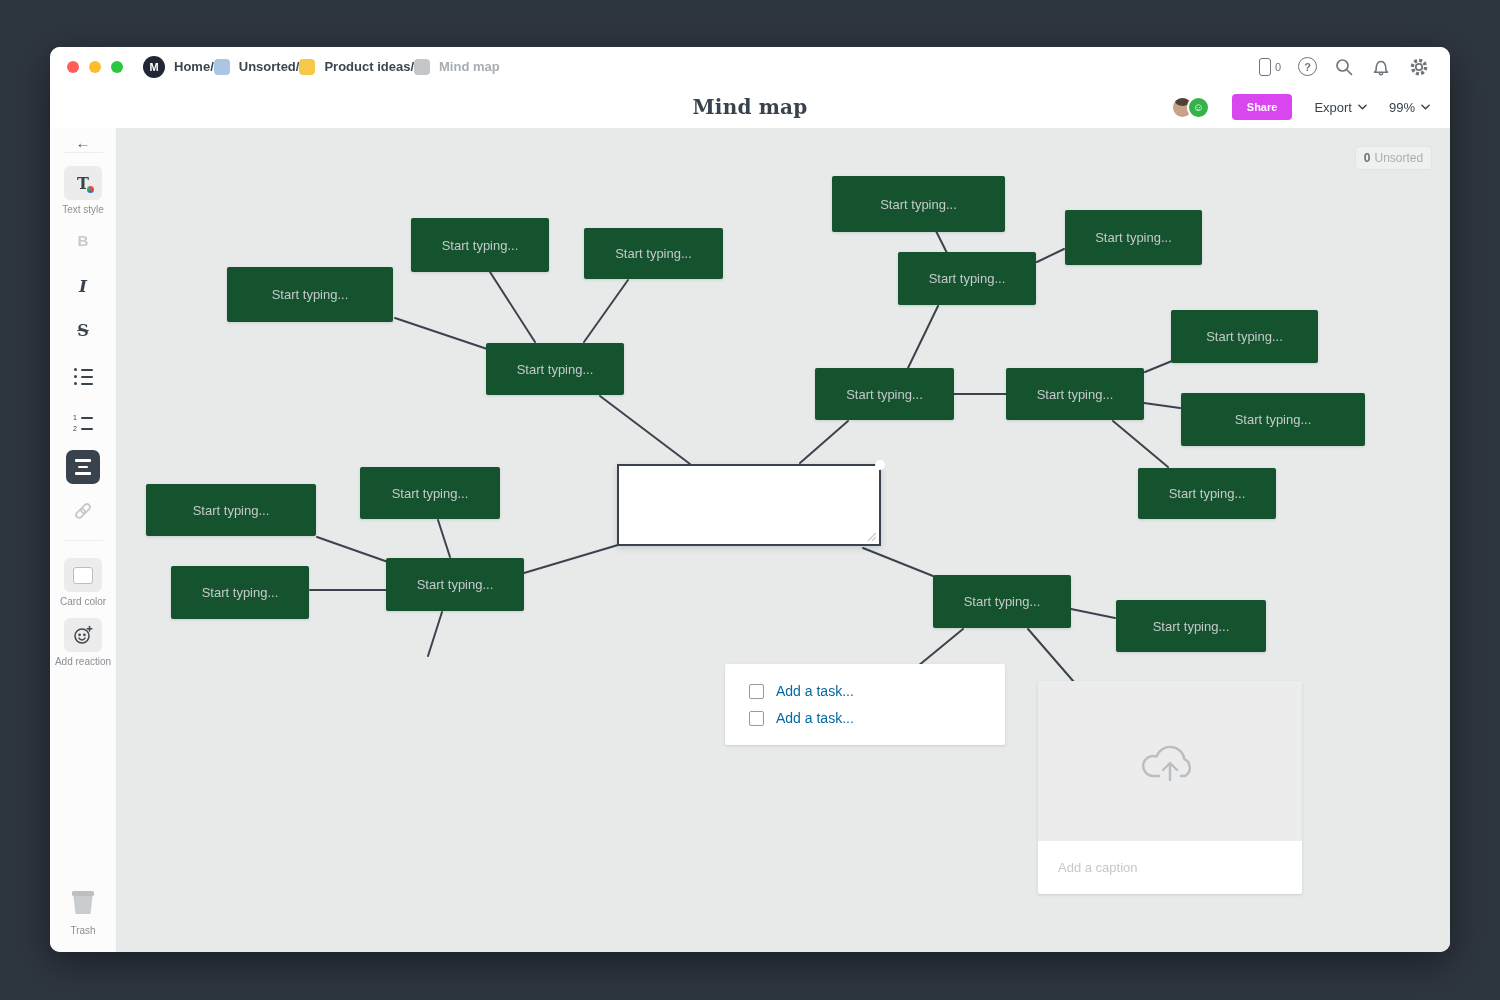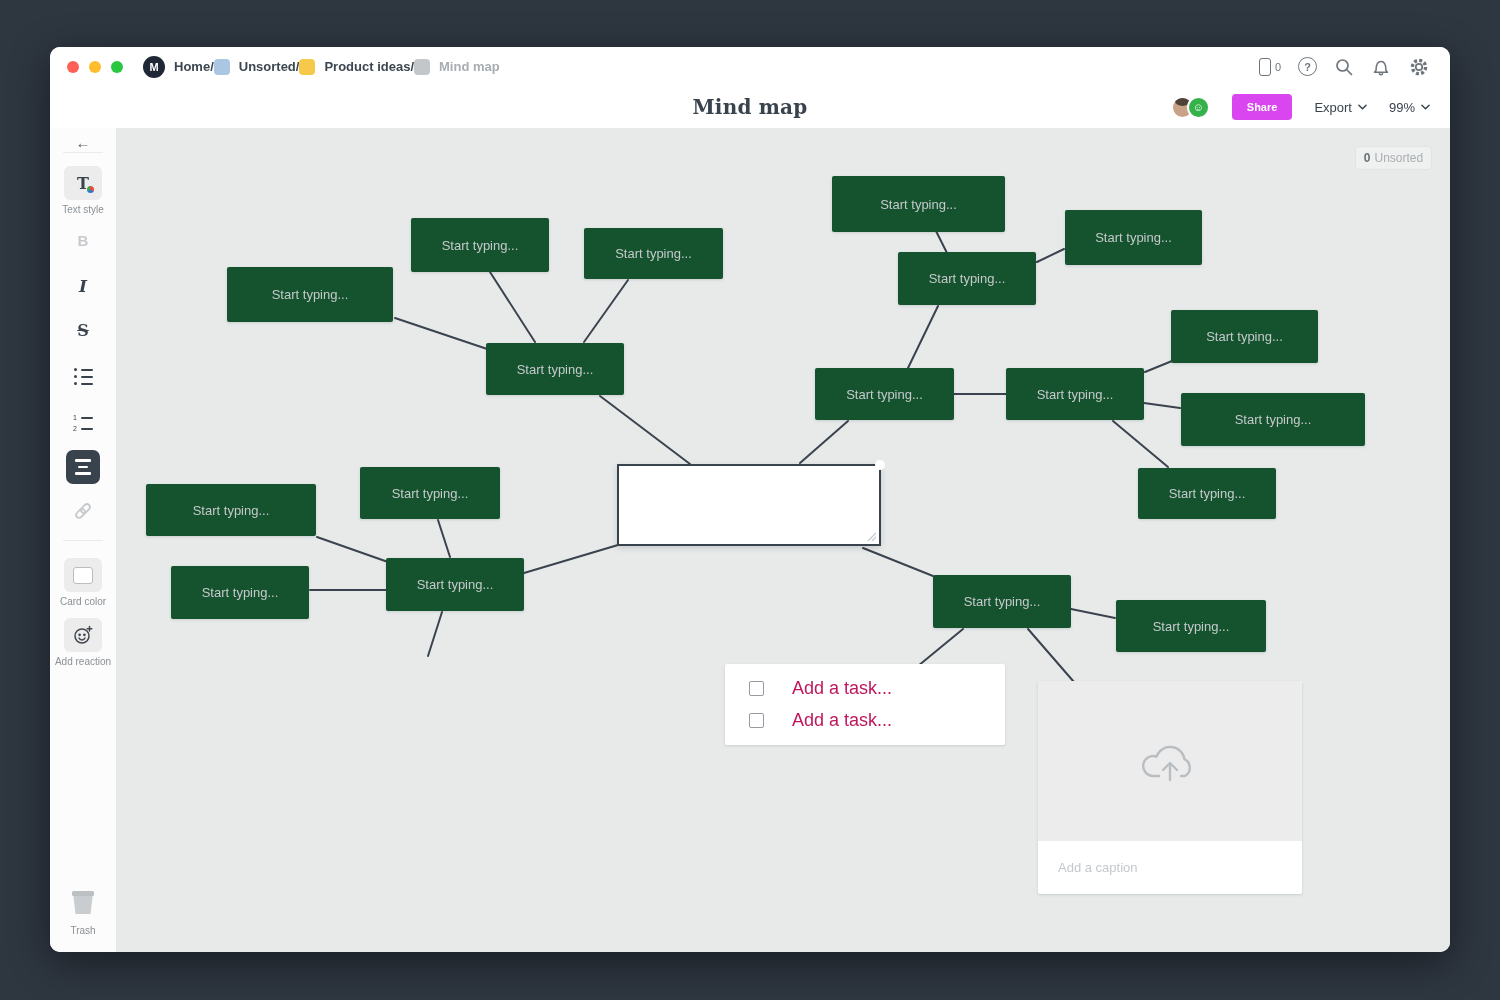--- a/index.html
+++ b/index.html
@@ -92,21 +92,21 @@
   .video-card { position:absolute; left:161px; top:529px; width:280px; height:55px; background:#fff;
                 border-radius:2px; box-shadow:0 1px 3px rgba(45,55,65,.16); display:flex;
                 align-items:center; padding-left:24px; gap:13px; font-size:13px; color:#c5c9cc; cursor:text; }
   .play-circle { width:17px; height:17px; border-radius:50%; background:#969ca2; position:relative; flex:none; }
   .play-circle::before { content:""; position:absolute; left:7px; top:5px;
                          border-left:6px solid #fff; border-top:4px solid transparent; border-bottom:4px solid transparent; }
 
   .task-card { position:absolute; left:608px; top:536px; width:280px; height:81px; background:#fff;
                border-radius:2px; box-shadow:0 1px 3px rgba(45,55,65,.16);
                display:flex; flex-direction:column; justify-content:center; gap:11px; padding-left:24px; }
-  .task-row { display:flex; align-items:center; gap:28px; font-size:18px; color:#be185d; }
+  .task-row { display:flex; align-items:center; gap:12px; font-size:14px; color:#0369a1; }
   .checkbox { width:15px; height:15px; border:1.5px solid #959ba0; border-radius:2px; background:#fff; cursor:pointer; flex:none; }
 
   .image-card { position:absolute; left:921px; top:553px; width:264px; height:213px; background:#fff;
                 border-radius:2px; box-shadow:0 1px 3px rgba(45,55,65,.16); overflow:hidden; }
   .drop-zone { height:160px; background:#ececed; display:flex; align-items:center; justify-content:center; }
   .caption { height:53px; display:flex; align-items:center; padding-left:20px; font-size:13px; color:#c5c9cc; cursor:text; }
 
   .unsorted-badge { position:absolute; left:1238px; top:18px; width:77px; height:24px; background:#eff0f0;
                     border:1px solid #e2e4e4; border-radius:4px; display:flex; align-items:center;
                     justify-content:center; gap:4px; font-size:12px; cursor:pointer; }

